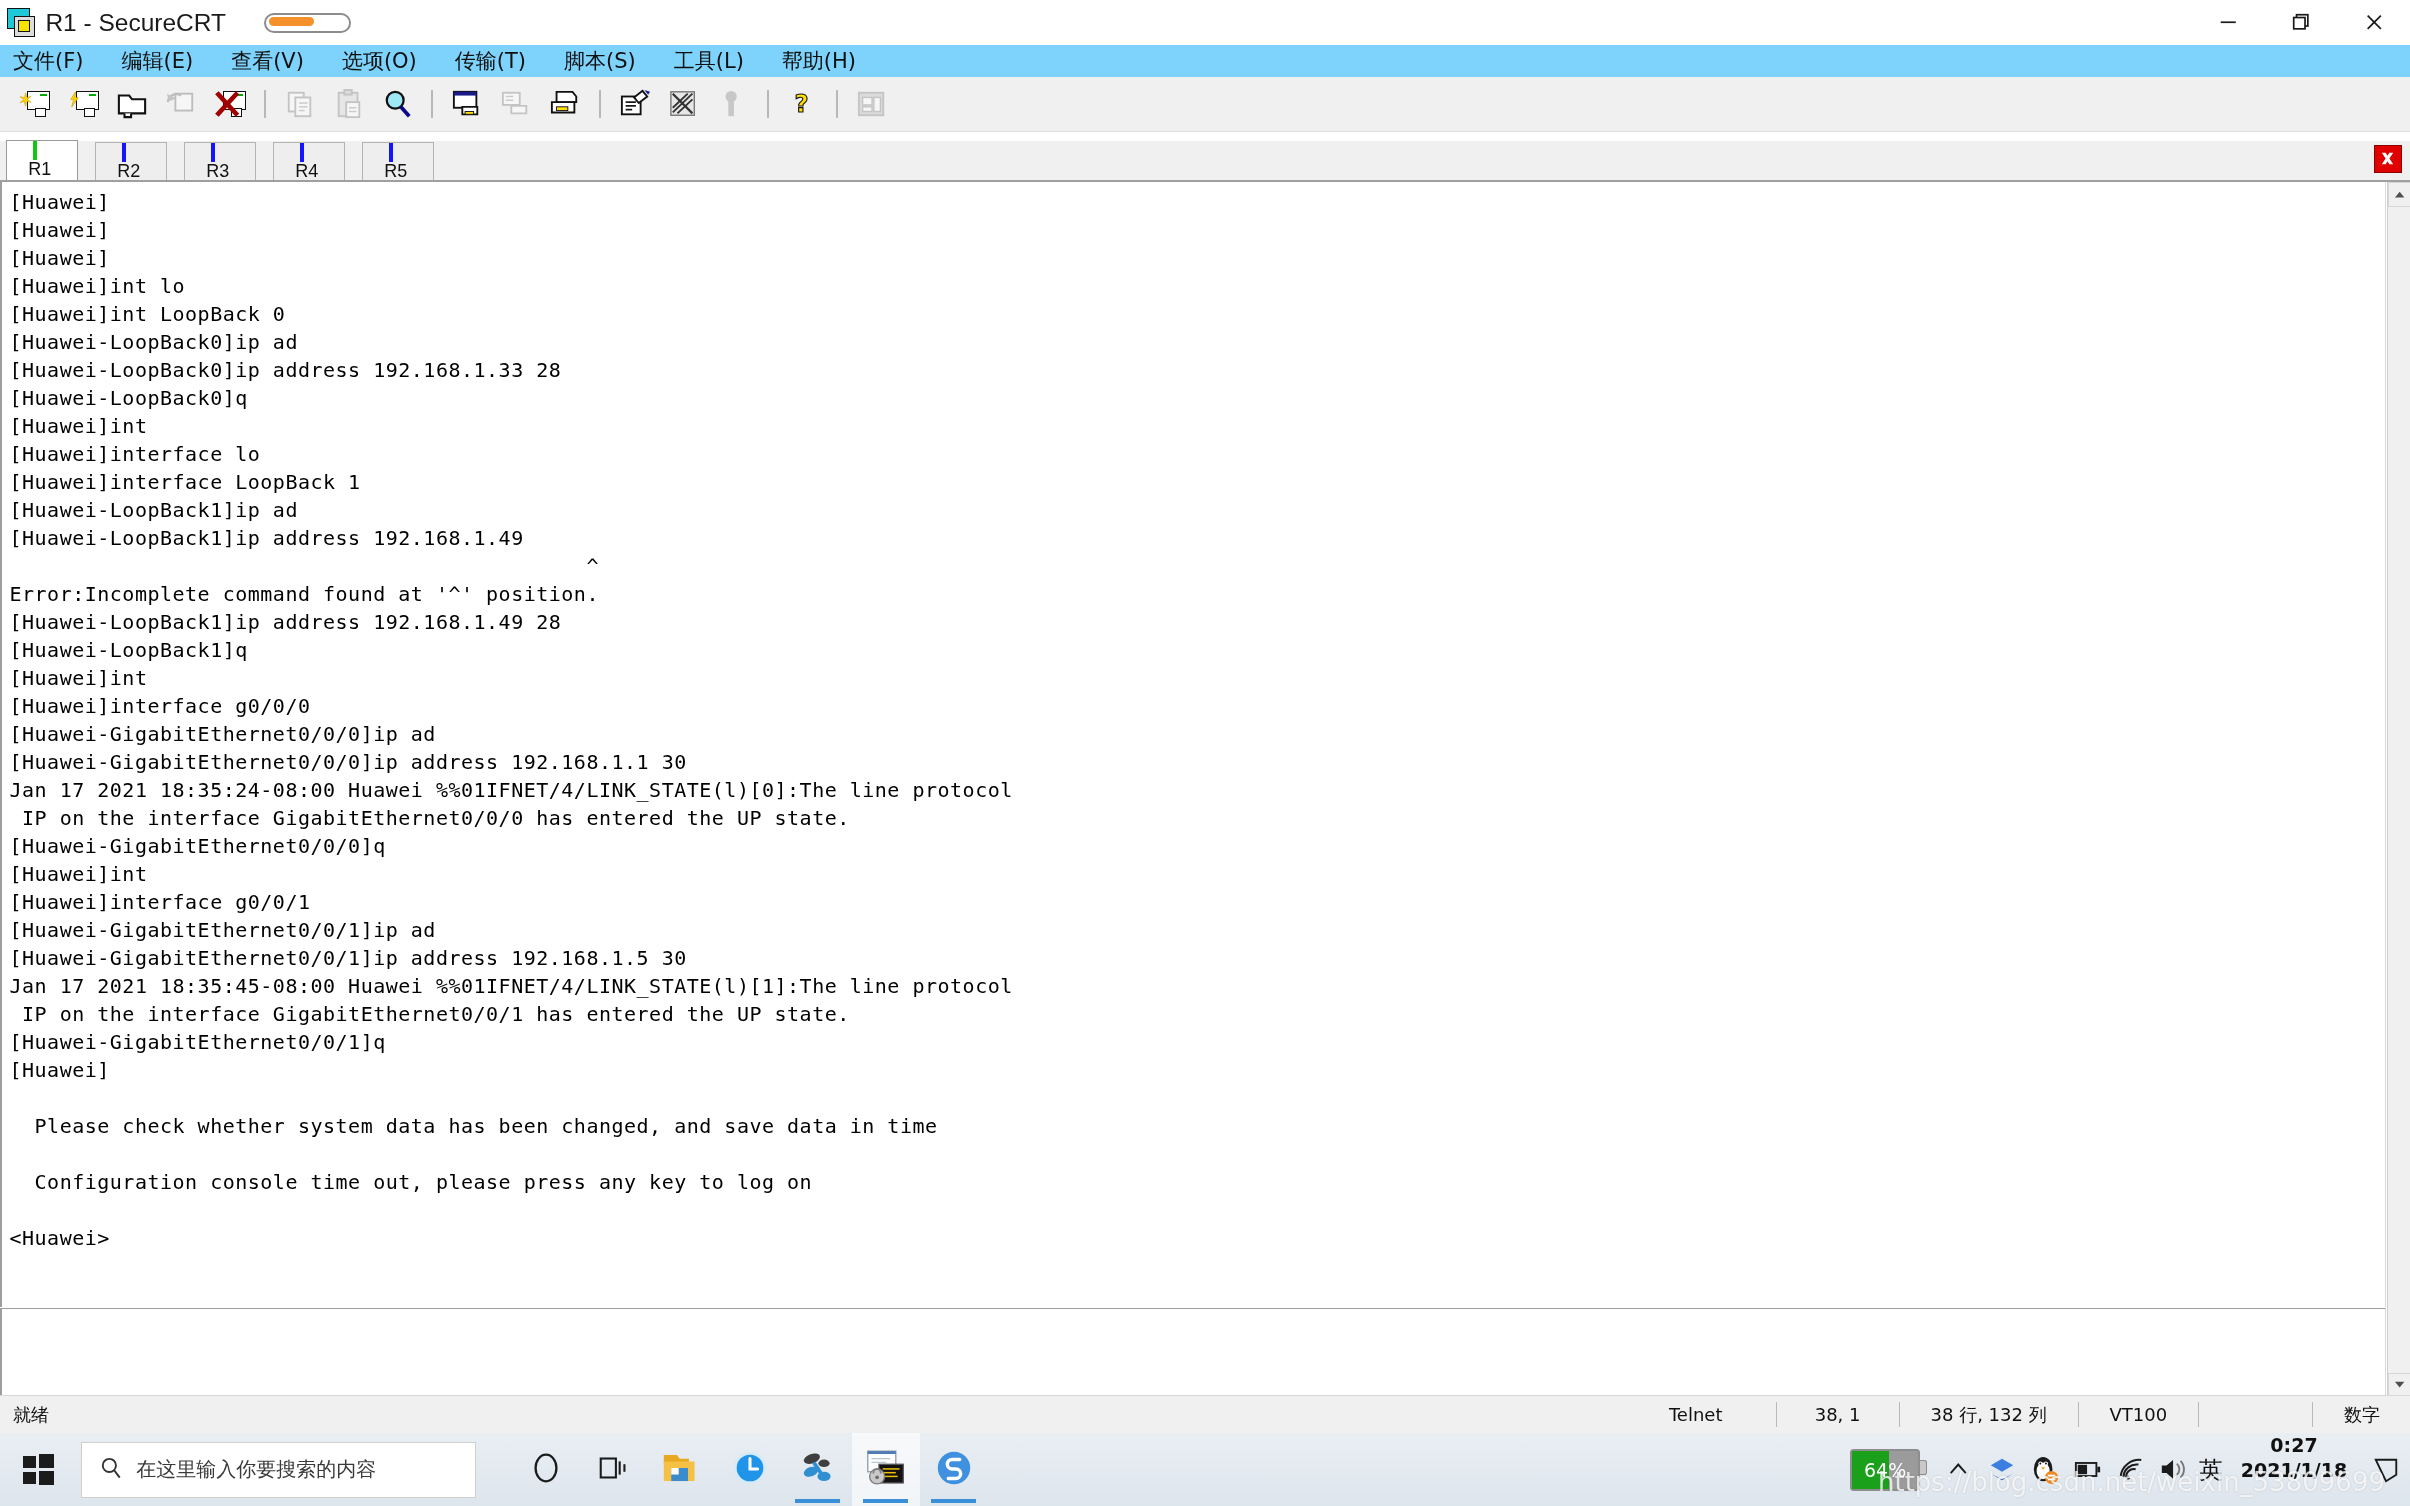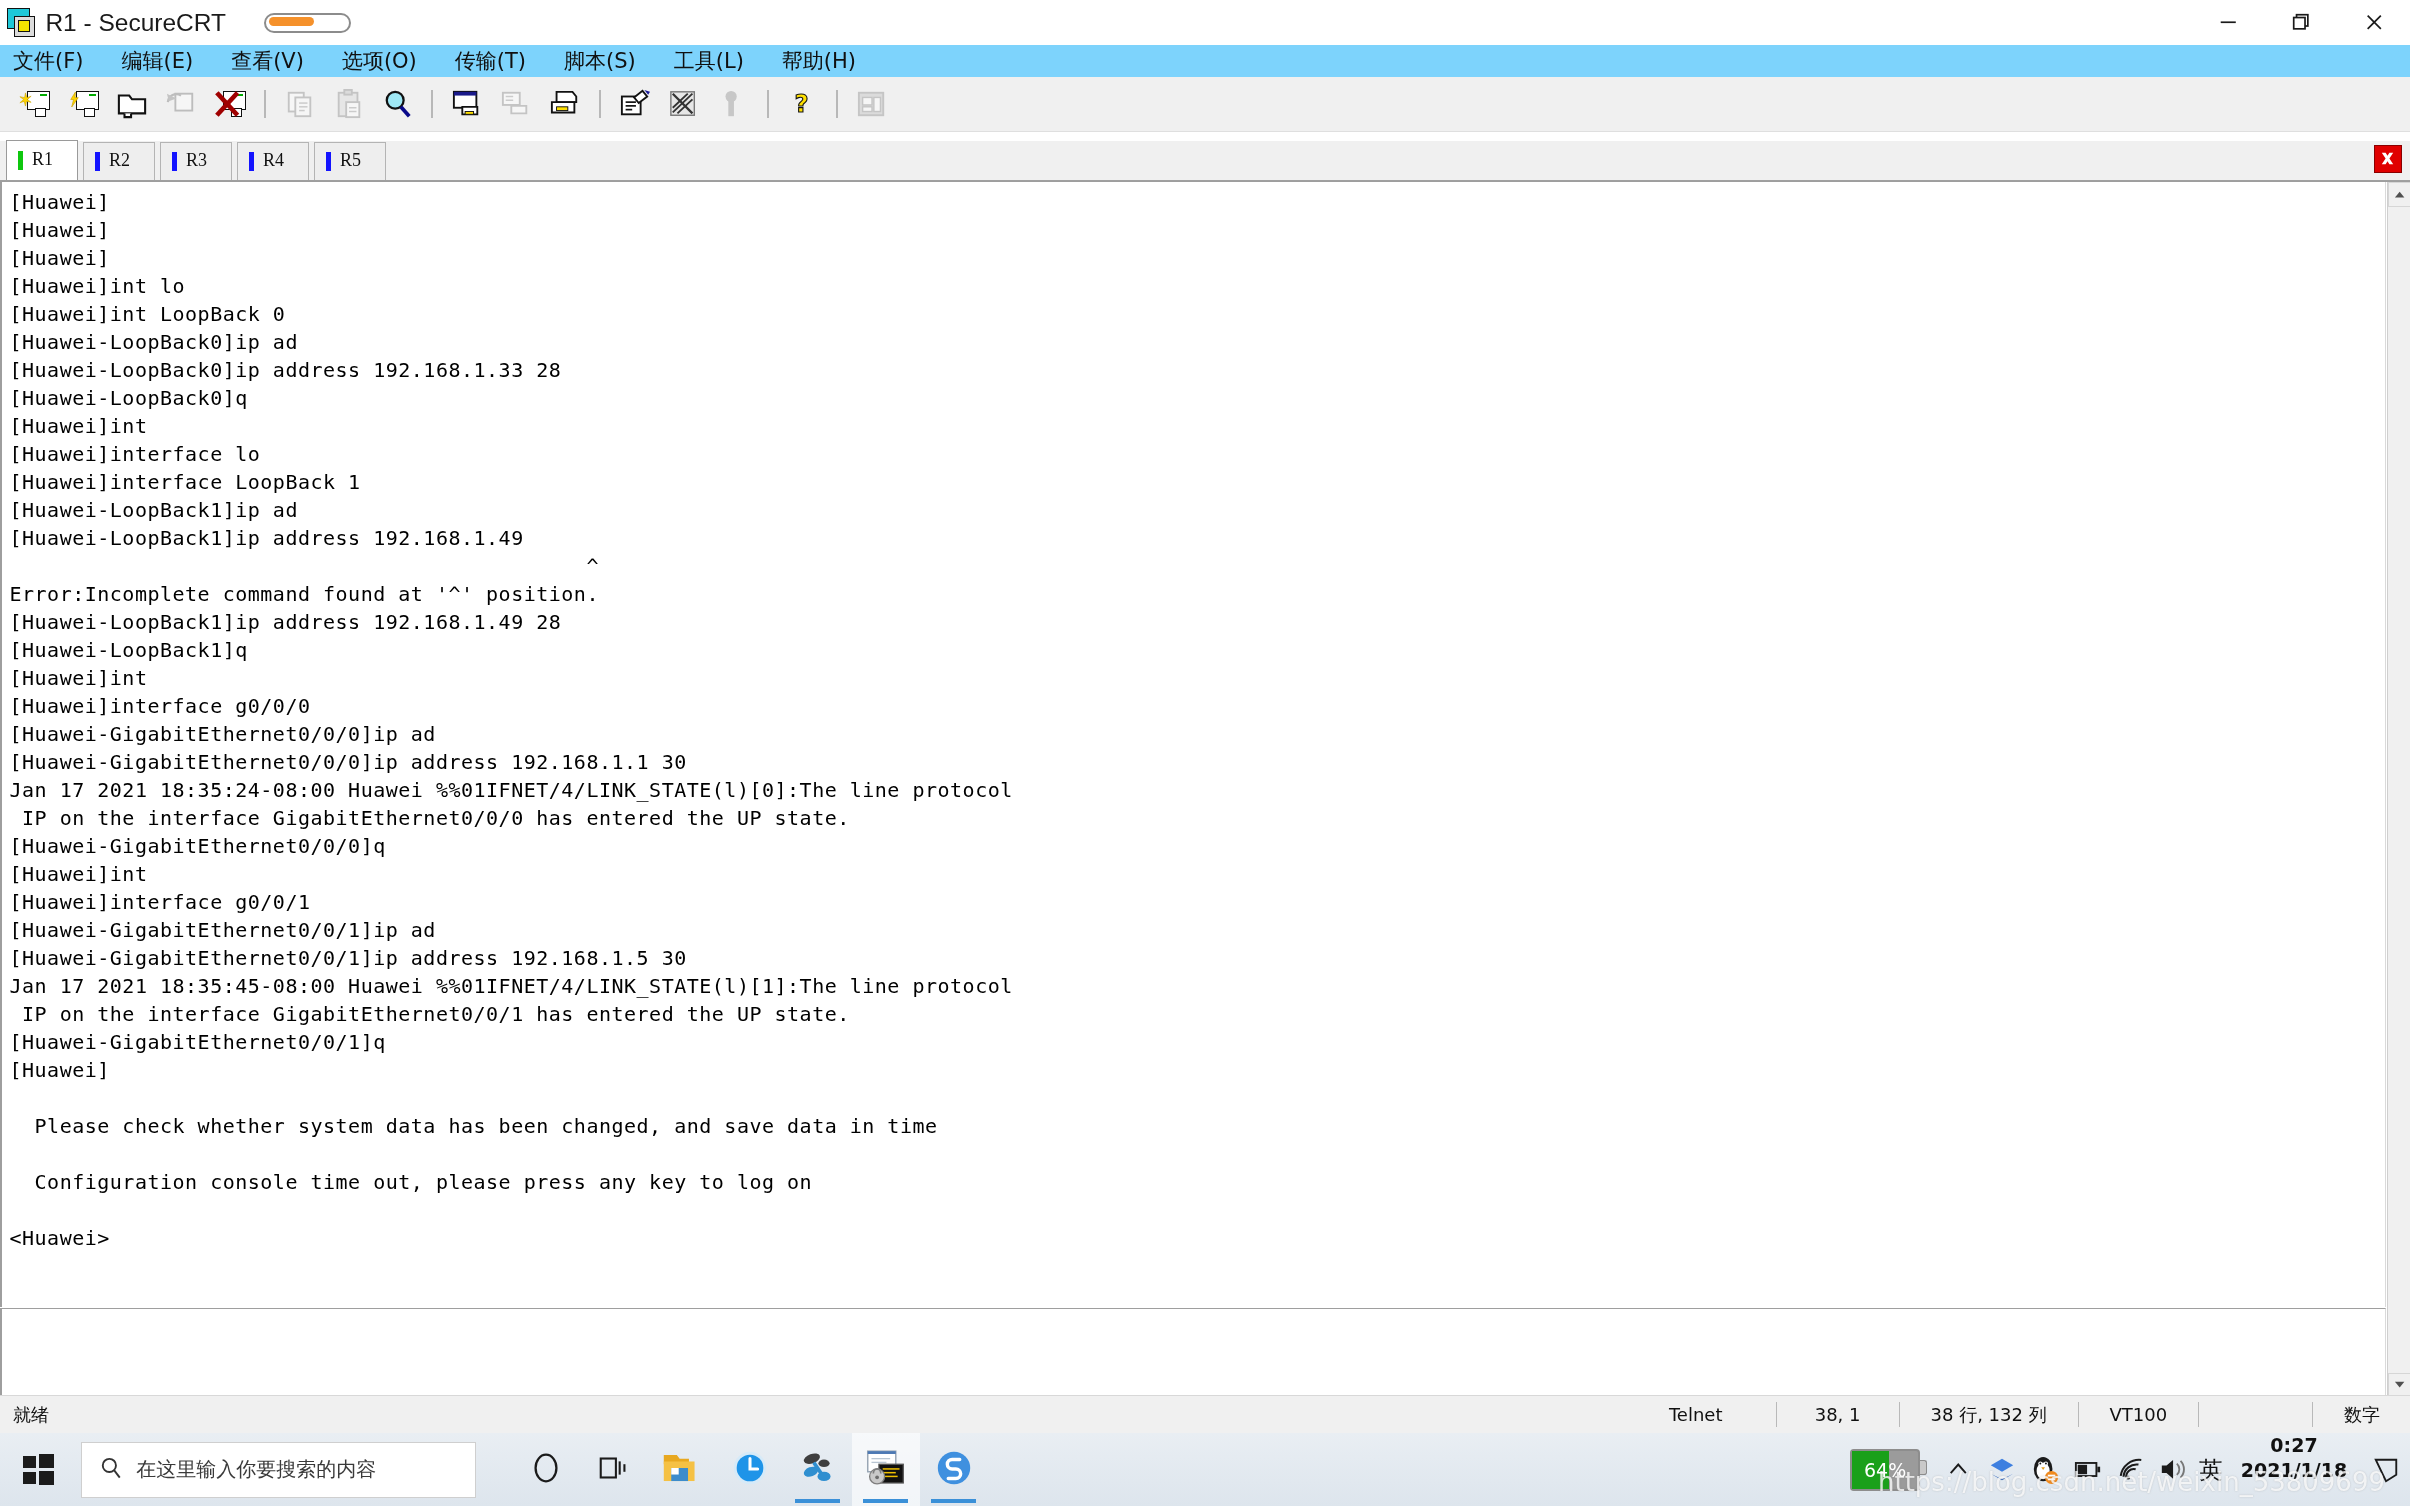--- a/index.html
+++ b/index.html
@@ -108,28 +108,29 @@
   .tabbar {
     position: absolute; left: 0; top: 141px;
     width: 2411px; height: 40px;
     background: #f0f0f0;
     display: flex; align-items: flex-end;
     padding-left: 5.6px;
     border-bottom: 0.9px solid #a0a0a0;
   }
   .tab {
     height: 38px; min-width: 72px;
-    margin-right: 5px;
+    margin-right: 17px;
     background: #eeeeee;
     border: 0.9px solid #b4b4b4;
     border-bottom: none;
     display: flex; align-items: center;
     padding: 0 15px 0 11.3px;
     font-size: 18px; color: #111;
-    font-family: Liberation Serif, serif;
+    font-family: Liberation Sans, sans-serif;
+    flex-direction: column;
   }
   .tab.active {
     background: #ffffff;
     border-color: #9a9a9a;
     height: 40px;
   }
   .tab .bar {
     width: 4.7px; height: 19px; margin-right: 9.4px;
     background: #1414ff; flex: none;
   }

